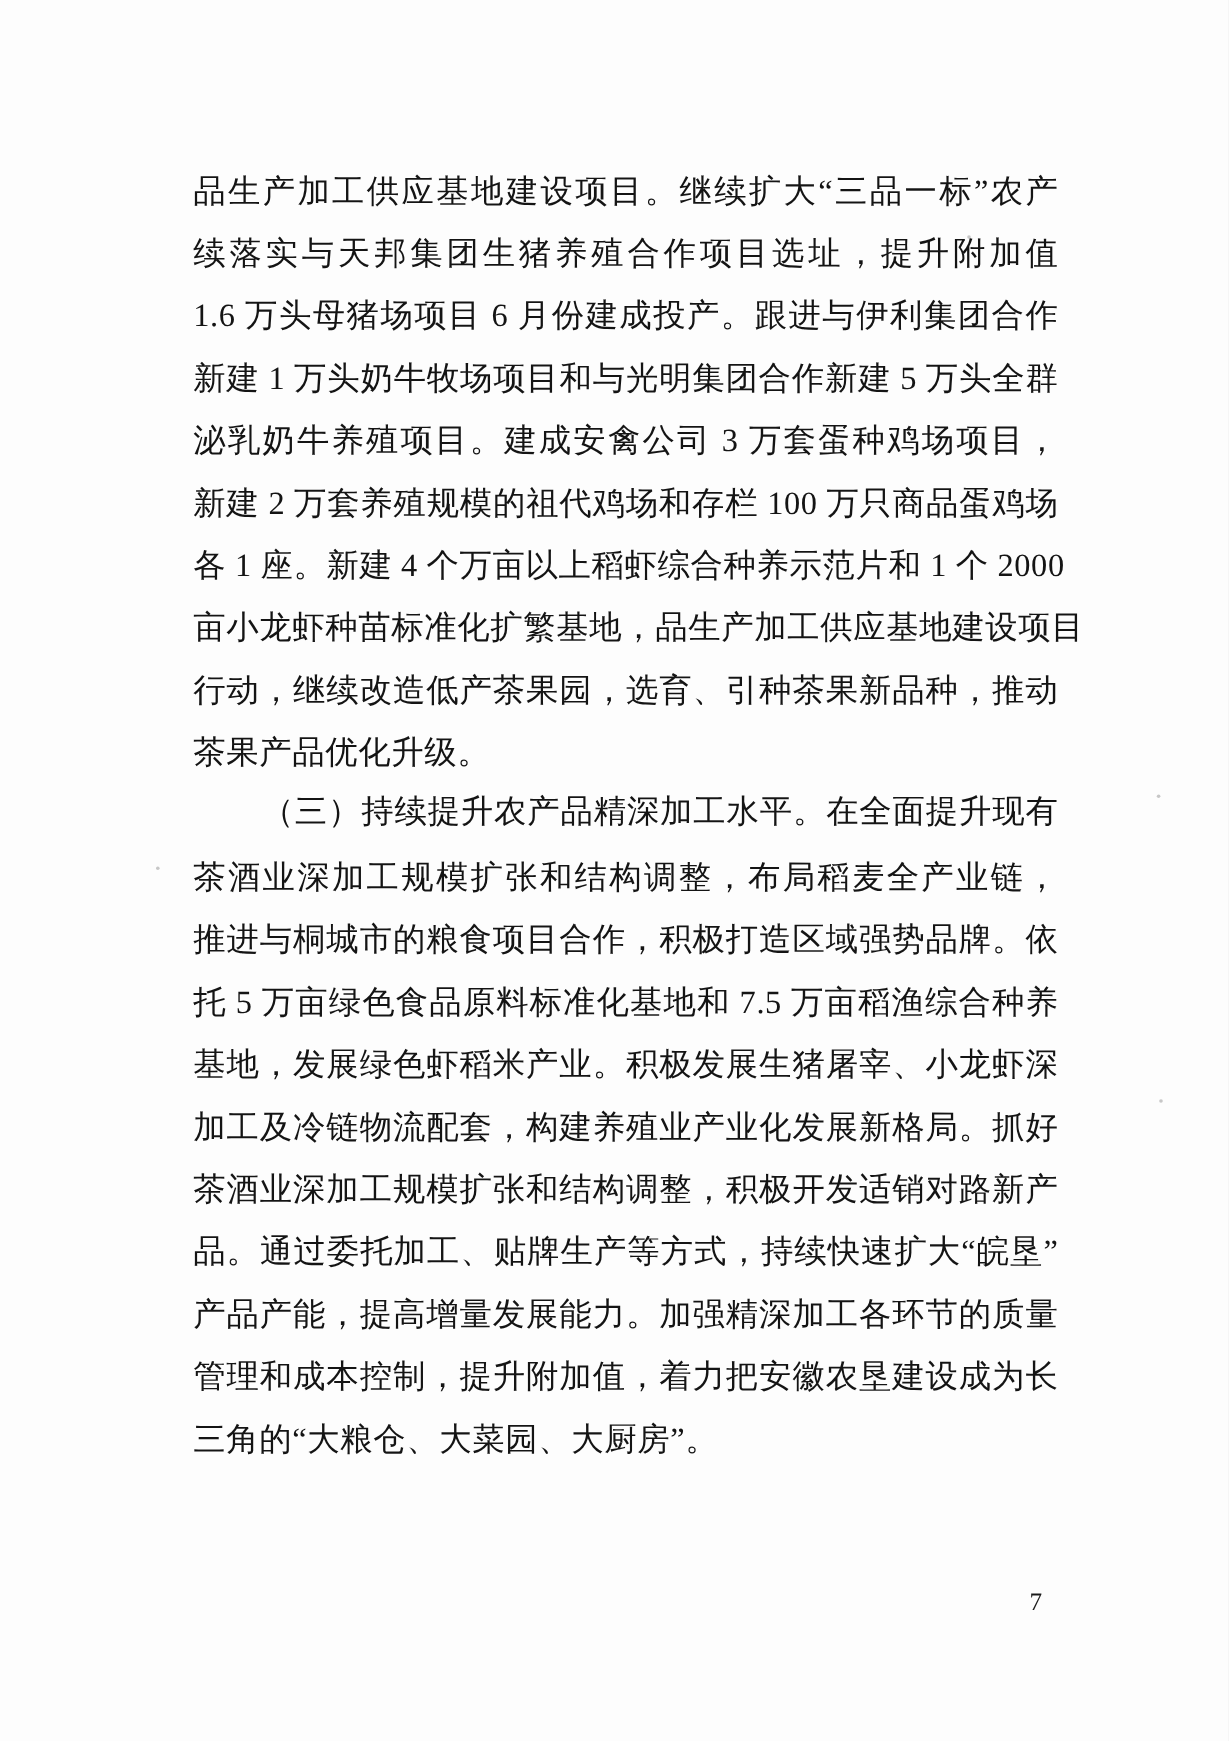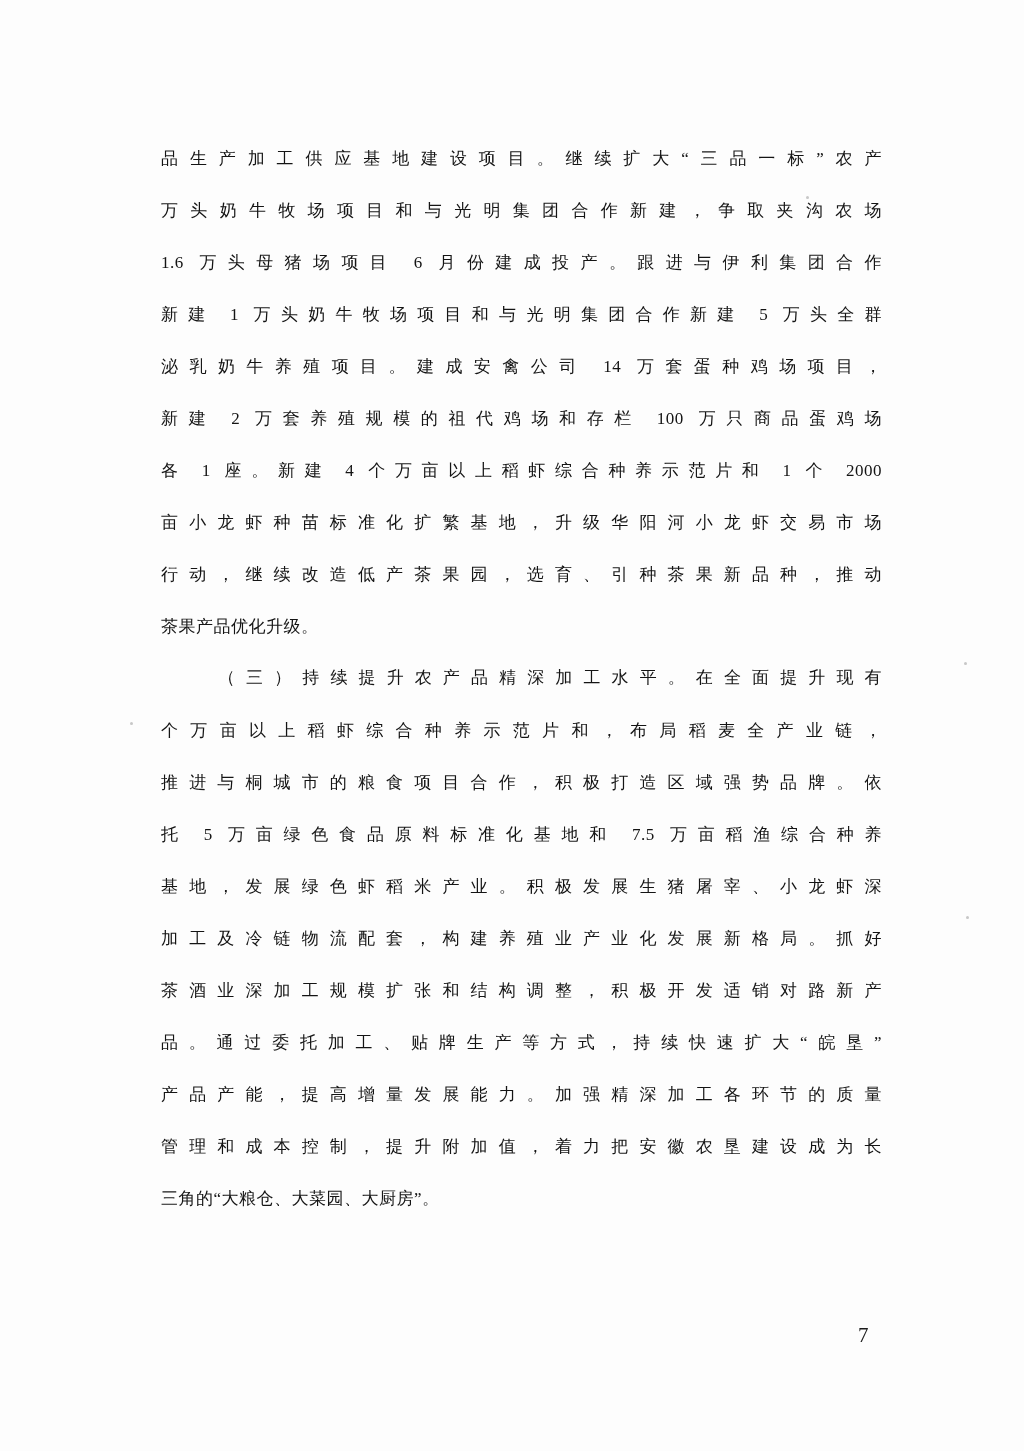--- a/index.html
+++ b/index.html
@@ -20,21 +20,21 @@
   .text-block {
     position: absolute;
     left: 161px;
     top: 133px;
     width: 721px;
   }
   .line {
     margin: 0;
     height: 52px;
     line-height: 52px;
-    font-size: 17px;
+    font-size: 27px;
     font-weight: 500;
     letter-spacing: 0.5px;
     text-align: justify;
     text-align-last: justify;
     text-justify: inter-ideograph;
     white-space: nowrap;
   }
   .line.last {
     text-align: left;
     text-align-last: left;
@@ -62,31 +62,31 @@
   .speck.s2 { left: 964px; top: 662px; width: 3px; height: 3px; }
   .speck.s3 { left: 966px; top: 916px; width: 3px; height: 3px; }
   .speck.s4 { left: 130px; top: 722px; width: 3px; height: 3px; }
 </style>
 </head>
 <body>
 
 <div class="page">
   <div class="text-block">
     <p class="line">品生产加工供应基地建设项目。继续扩大“三品一标”农产</p>
-    <p class="line">万头奶牛牧场项目和与光明集团合作新建，争取夹沟农场</p>
+    <p class="line">续落实与天邦集团生猪养殖合作项目选址，提升附加值</p>
     <p class="line">1.6 万头母猪场项目 6 月份建成投产。跟进与伊利集团合作</p>
     <p class="line">新建 1 万头奶牛牧场项目和与光明集团合作新建 5 万头全群</p>
-    <p class="line">泌乳奶牛养殖项目。建成安禽公司 14 万套蛋种鸡场项目，</p>
+    <p class="line">泌乳奶牛养殖项目。建成安禽公司 3 万套蛋种鸡场项目，</p>
     <p class="line">新建 2 万套养殖规模的祖代鸡场和存栏 100 万只商品蛋鸡场</p>
     <p class="line">各 1 座。新建 4 个万亩以上稻虾综合种养示范片和 1 个 2000</p>
-    <p class="line">亩小龙虾种苗标准化扩繁基地，升级华阳河小龙虾交易市场</p>
+    <p class="line">亩小龙虾种苗标准化扩繁基地，品生产加工供应基地建设项目</p>
     <p class="line">行动，继续改造低产茶果园，选育、引种茶果新品种，推动</p>
     <p class="line last">茶果产品优化升级。</p>
     <p class="line indent">（三）持续提升农产品精深加工水平。在全面提升现有</p>
-    <p class="line">个万亩以上稻虾综合种养示范片和，布局稻麦全产业链，</p>
+    <p class="line">茶酒业深加工规模扩张和结构调整，布局稻麦全产业链，</p>
     <p class="line">推进与桐城市的粮食项目合作，积极打造区域强势品牌。依</p>
     <p class="line">托 5 万亩绿色食品原料标准化基地和 7.5 万亩稻渔综合种养</p>
     <p class="line">基地，发展绿色虾稻米产业。积极发展生猪屠宰、小龙虾深</p>
     <p class="line">加工及冷链物流配套，构建养殖业产业化发展新格局。抓好</p>
     <p class="line">茶酒业深加工规模扩张和结构调整，积极开发适销对路新产</p>
     <p class="line">品。通过委托加工、贴牌生产等方式，持续快速扩大“皖垦”</p>
     <p class="line">产品产能，提高增量发展能力。加强精深加工各环节的质量</p>
     <p class="line">管理和成本控制，提升附加值，着力把安徽农垦建设成为长</p>
     <p class="line last">三角的“大粮仓、大菜园、大厨房”。</p>
   </div>

